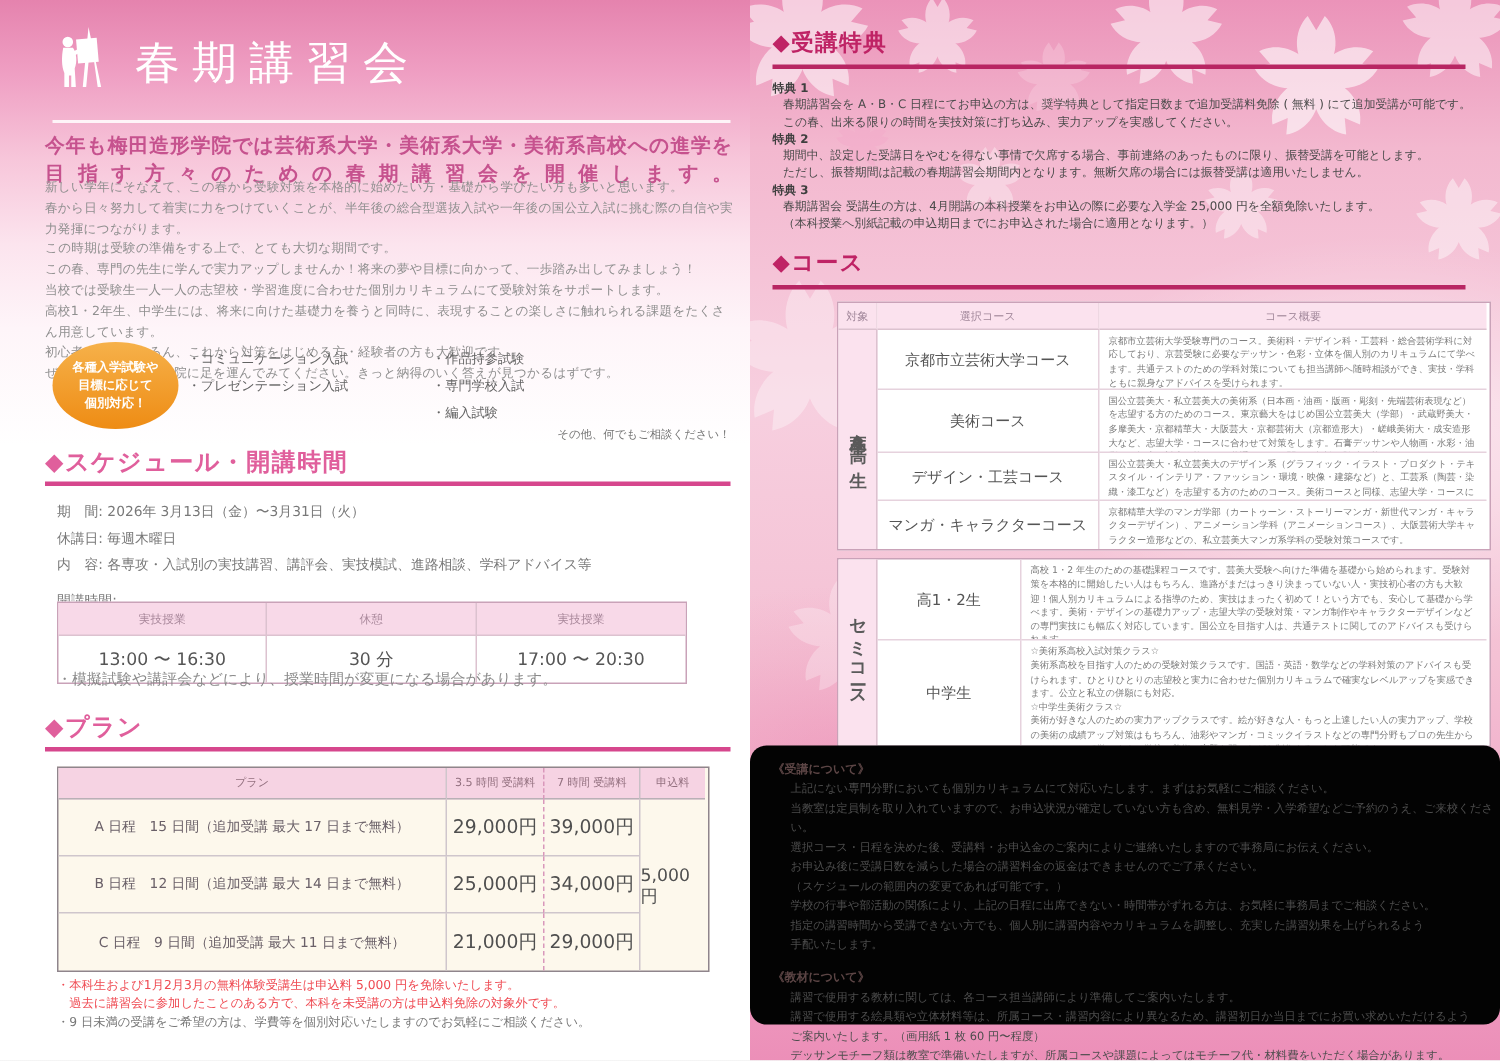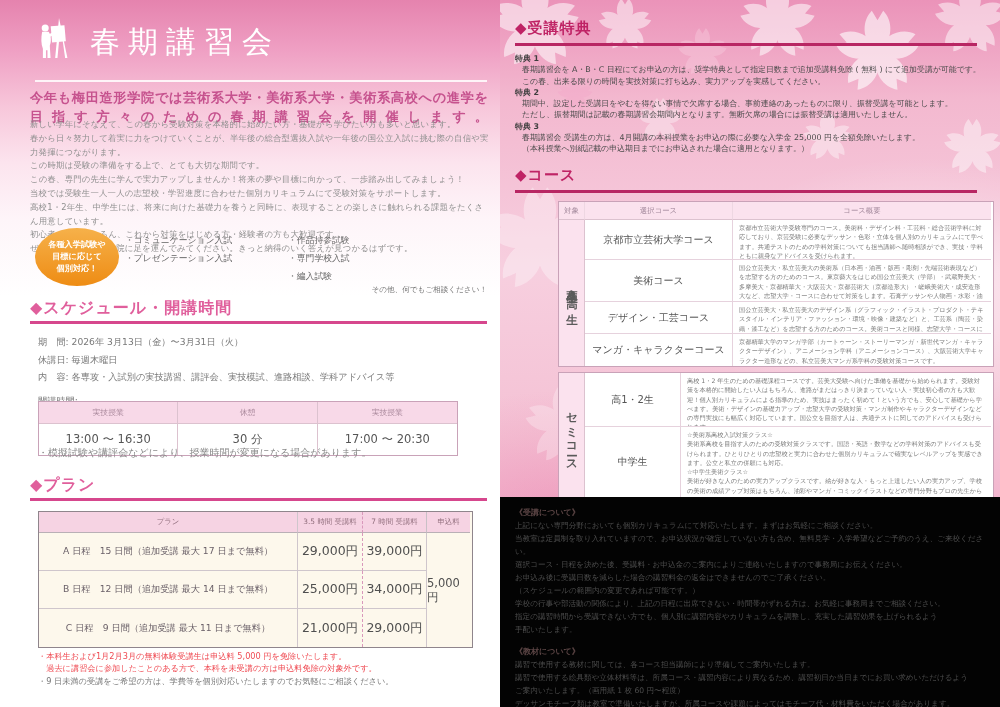--- a/index.html
+++ b/index.html
@@ -73,23 +73,23 @@
           border-bottom:1px solid #dcc2cf;border-right:1px solid #eed7e2;}
   .ct .tg{background:#fbe2ee;writing-mode:vertical-rl;text-orientation:upright;font-size:11.5px;font-weight:700;color:#5a5a5a;
           letter-spacing:2px;display:flex;align-items:center;justify-content:center;border-right:1px solid #dcc2cf;}
   .tg1{grid-column:1;grid-row:2/6;} .tg2{grid-column:1;grid-row:1/3;}
   .ct .nm{display:flex;align-items:center;justify-content:center;font-size:10px;color:#555;
           border-right:1px solid #e6d2dd;border-bottom:1px solid #e6d2dd;}
   .t2 .nm{font-size:10px;}
   .ct .dc{font-size:6.2px;line-height:1.5;color:#7a7a7a;padding:3px 6px;border-bottom:1px solid #e6d2dd;white-space:pre-line;overflow:hidden;}
   .ct .lastrow{border-bottom:none;}
 
-  .black-box{left:0;top:497px;width:500px;height:210px;background:#030303;padding:9px 12px 0 15px;box-sizing:border-box;z-index:2;}
+  .black-box{left:0;top:497px;width:500px;height:186px;background:#030303;padding:9px 12px 0 15px;box-sizing:border-box;z-index:2;border-radius:11px;}
   .nb-h{font-size:8px;font-weight:700;color:#5c4545;line-height:13px;}
-  .nb-l{font-size:7.6px;color:#4d4d4d;line-height:13px;width:472px;}
+  .nb-l{font-size:7.6px;color:#4d4d4d;line-height:13px;width:472px;margin-left:12px;}
   .nb-gap{height:9px;}
 </style>
 </head>
 <body>
 
 <svg style="position:absolute;width:0;height:0">
   <defs>
     <g id="sakura">
       <path d="M0,-34 L6,-44 C16,-34 18,-14 0,2 C-18,-14 -16,-34 -6,-44 Z"></path>
       <path d="M0,-34 L6,-44 C16,-34 18,-14 0,2 C-18,-14 -16,-34 -6,-44 Z" transform="rotate(72)"></path>

